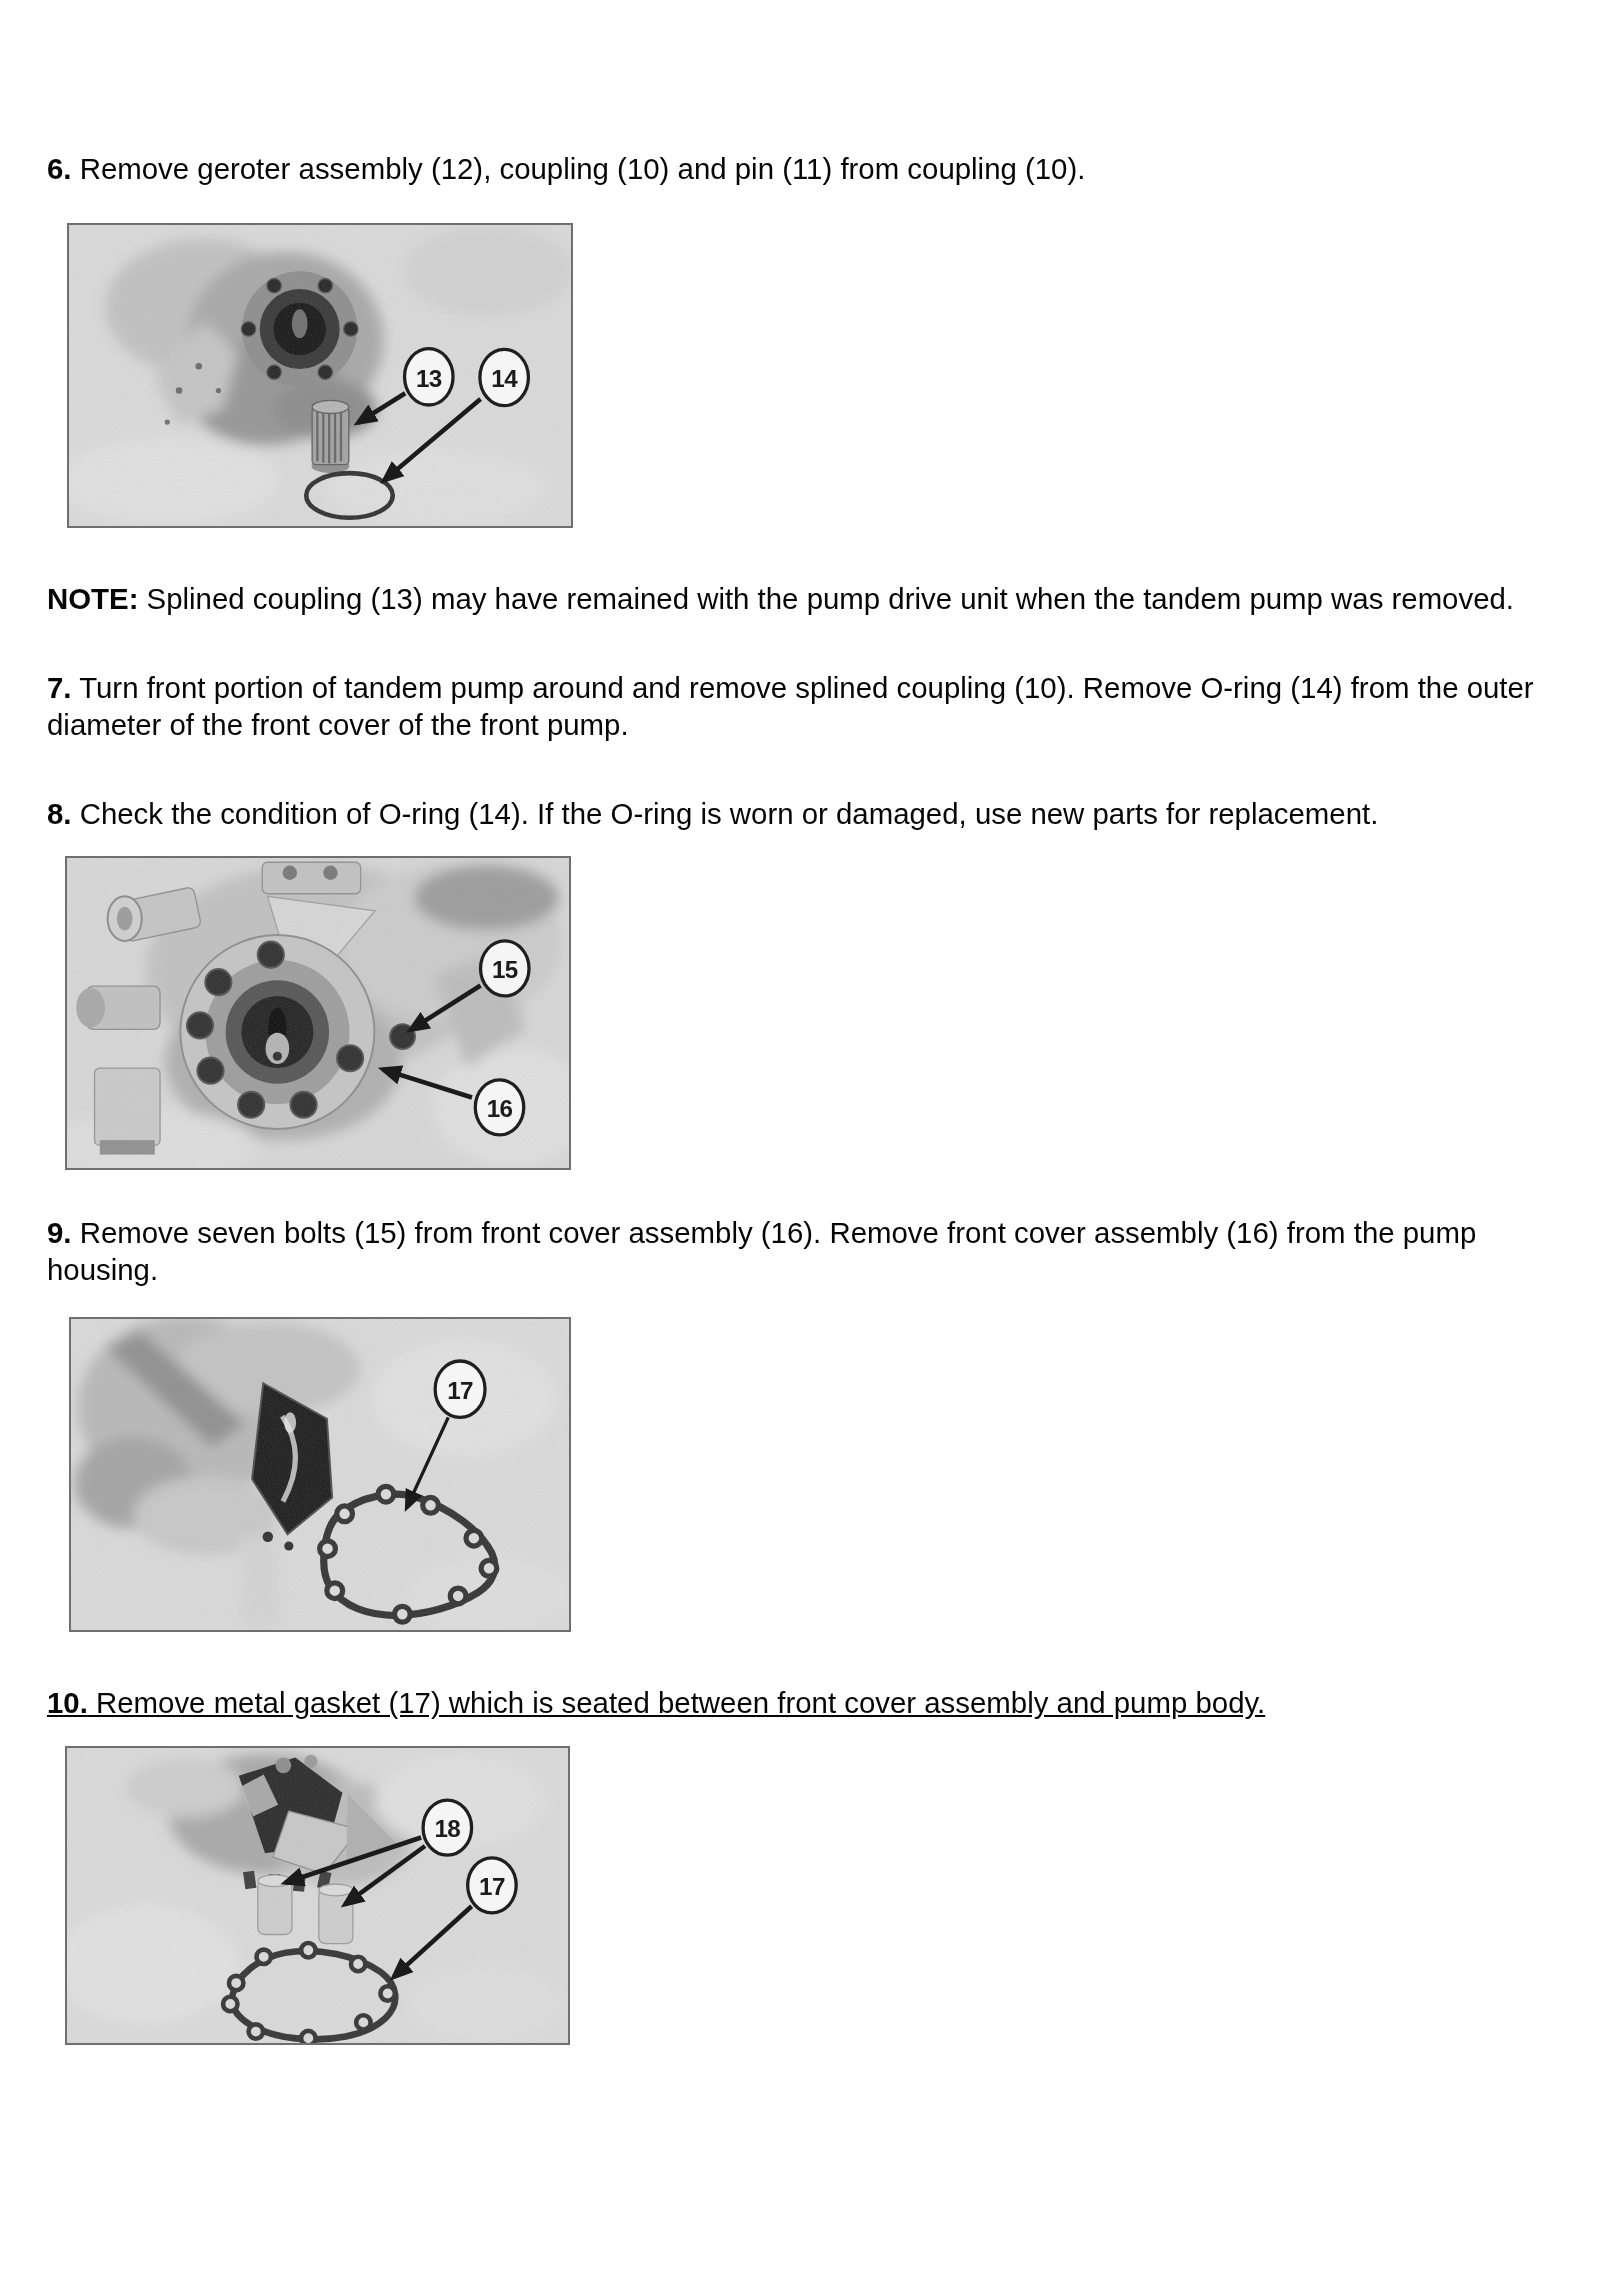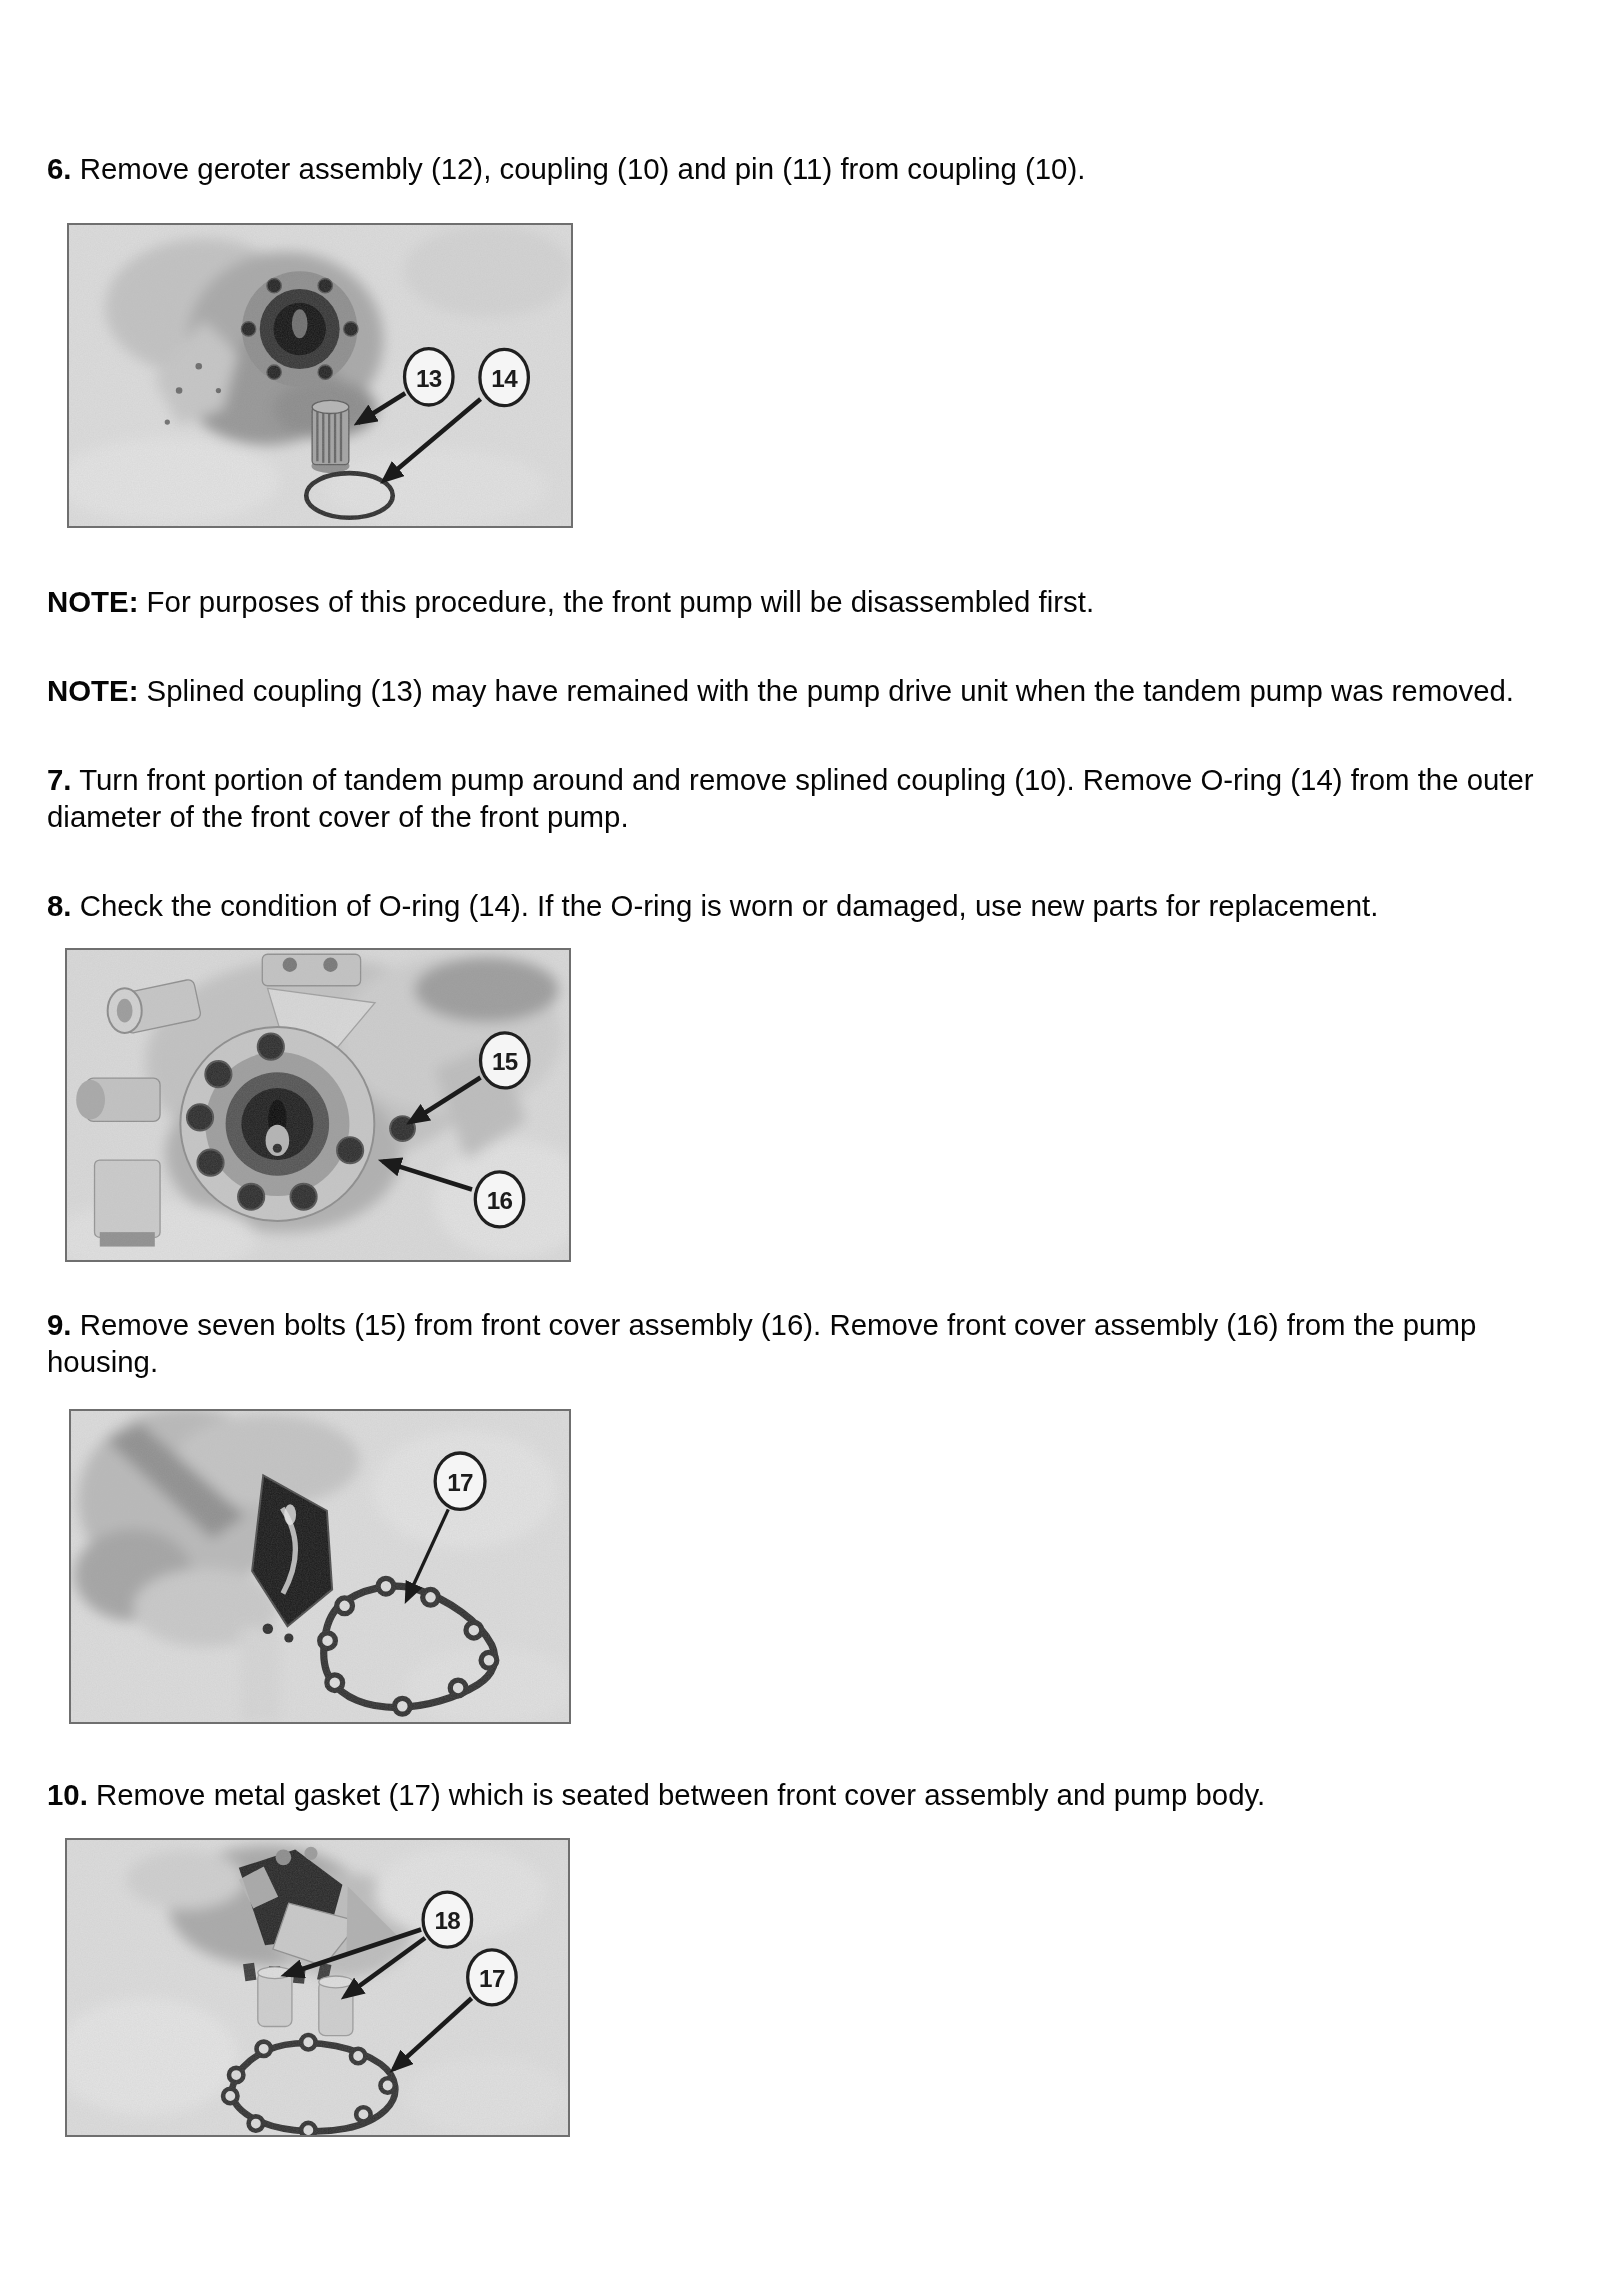--- a/index.html
+++ b/index.html
@@ -23,21 +23,21 @@
     border:2.6px solid #6f6f6f;
     background:#dcdcdc;
   }
   #fig1 { width:506px; height:305px; margin:36px 0 0 19.6px; }
   #fig2 { width:506px; height:314px; margin:24px 0 0 18.3px; }
   #fig3 { width:502px; height:315px; margin:29.4px 0 0 21.6px; }
   #fig4 { width:505px; height:299px; margin:25px 0 0 18.3px; }
   #p-note1 { margin-top:55px; }
   #p-note2, #p-step7, #p-step8 { margin-top:52px; }
   #p-step9 { margin-top:44px; }
-  #p-step10 { margin-top:52px; }
+  #p-step10 { margin-top:52px;text-decoration:underline; }
   .co-num {
     font-family:"Liberation Sans","DejaVu Sans",sans-serif;
     font-size:37px; font-weight:bold; fill:#1c1c1c; letter-spacing:-1px;
   }
 </style>
 </head>
 <body>
 
 <div class="page">
 
@@ -102,21 +102,20 @@
     <g>
       <ellipse cx="549" cy="231" rx="37" ry="43" fill="#f5f5f5" stroke="#1f1f1f" stroke-width="5"></ellipse>
       <text class="co-num" x="549" y="233" text-anchor="middle" dominant-baseline="central">13</text>
     </g>
     <g>
       <ellipse cx="664" cy="232" rx="37" ry="43" fill="#f5f5f5" stroke="#1f1f1f" stroke-width="5"></ellipse>
       <text class="co-num" x="664" y="234" text-anchor="middle" dominant-baseline="central">14</text>
     </g>
   </svg>
 
-  <p class="para" id="p-note1"><span class="b">NOTE:</span><span> For purposes of this procedure, the front pump will be disassembled first.</span></p>
 
   <p class="para narrow" id="p-note2"><span class="b">NOTE:</span><span> Splined coupling (13) may have remained with the pump drive unit when the tandem pump was removed.</span></p>
 
   <p class="para narrow" id="p-step7"><span class="b">7.</span><span> Turn front portion of tandem pump around and remove splined coupling (10). Remove O-ring (14) from the outer diameter of the front cover of the front pump.</span></p>
 
   <p class="para" id="p-step8"><span class="b">8.</span><span> Check the condition of O-ring (14). If the O-ring is worn or damaged, use new parts for replacement.</span></p>
 
   <svg id="fig2" class="figure" viewBox="0 0 766 472">
     <defs>
       <filter id="bl2">

